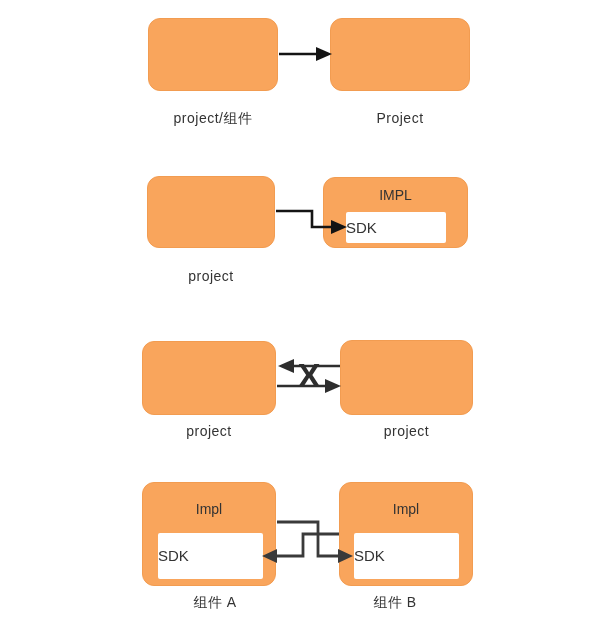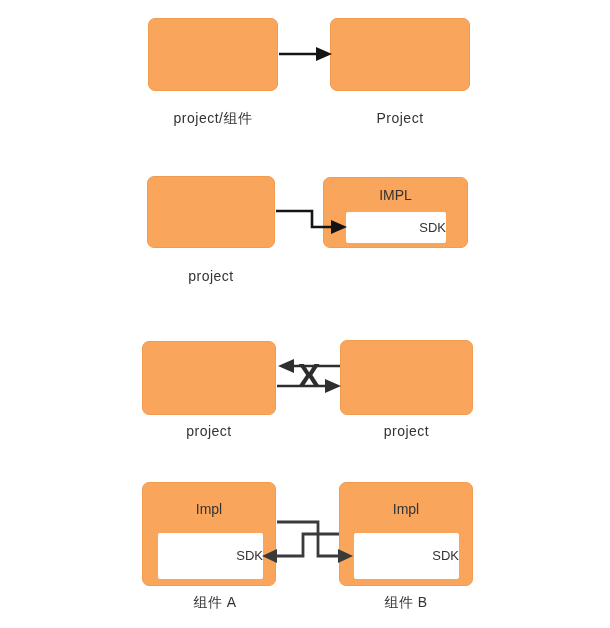--- a/index.html
+++ b/index.html
@@ -8,35 +8,35 @@
     position: relative;
     width: 610px;
     height: 628px;
     background: var(--background, #fff);
     overflow: hidden;
   }
   .node {
     position: absolute;
     background: var(--node-fill, #F9A55C);
     border: 1px solid var(--node-border, #F29C51);
-    border-radius: 7px;
+    border-radius: 12px;
     box-sizing: border-box;
   }
   .node-title {
     text-align: center;
     color: var(--text, #333);
     font-size: 14px;
   }
   .inner-box {
     position: absolute;
     background: var(--inner-box-fill, #fff);
     border-radius: 2px;
-    text-align: right;
+    text-align: left;
     color: var(--text, #333);
-    font-size: 13px;
+    font-size: 15px;
     box-sizing: border-box;
   }
   .caption {
     position: absolute;
     text-align: center;
     color: var(--text, #333);
     font-size: 14px;
     letter-spacing: 0.5px;
   }
   .connectors {
@@ -80,21 +80,21 @@
 
   <div class="node" style="left:142px; top:482px; width:134px; height:104px;">
     <div class="node-title" style="padding-top:18px;">Impl</div>
     <div class="inner-box" style="left:15px; top:50px; width:105px; height:46px; line-height:46px;">SDK</div>
   </div>
   <div class="node" style="left:339px; top:482px; width:134px; height:104px;">
     <div class="node-title" style="padding-top:18px;">Impl</div>
     <div class="inner-box" style="left:14px; top:50px; width:105px; height:46px; line-height:46px;">SDK</div>
   </div>
   <div class="caption" style="left:148px; top:594px; width:134px;">组件 A</div>
-  <div class="caption" style="left:339px; top:594px; width:134px;">组件 B</div>
+  <div class="caption" style="left:328px; top:594px; width:134px;">组件 B</div>
 
   <svg class="connectors" width="610" height="628" viewBox="0 0 610 628">
 
     <g>
       <line x1="279" y1="54" x2="318" y2="54" style="stroke:var(--connector-black,#141414); stroke-width:2.6;"></line>
       <polygon points="332,54 316,47 316,61" style="fill:var(--connector-black,#141414);"></polygon>
     </g>
 
     <g>
       <polyline points="276,211 312,211 312,227 333,227" style="fill:none; stroke:var(--connector-black,#141414); stroke-width:2.6;"></polyline>

